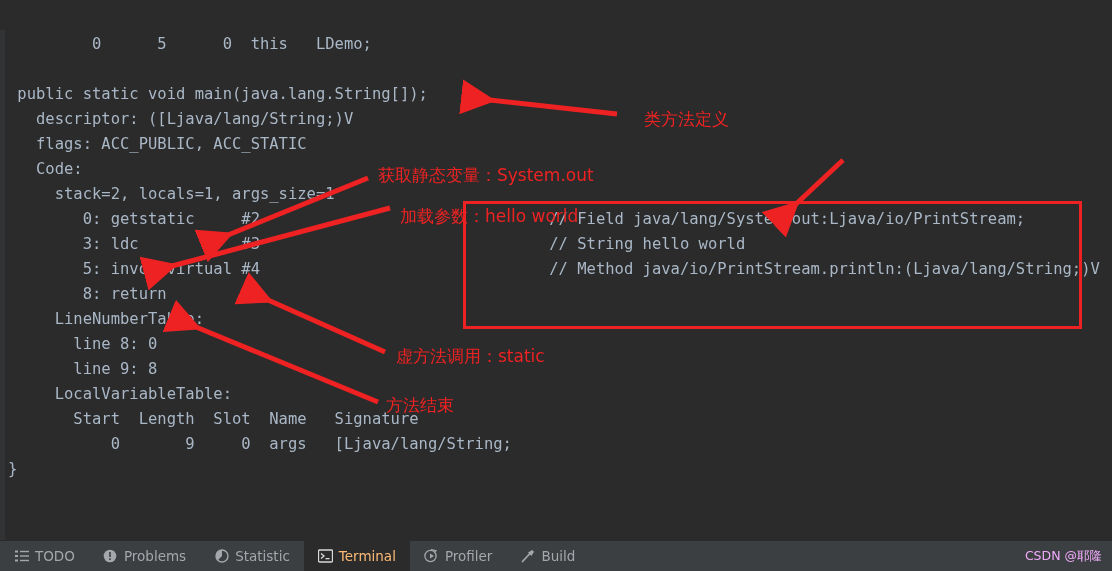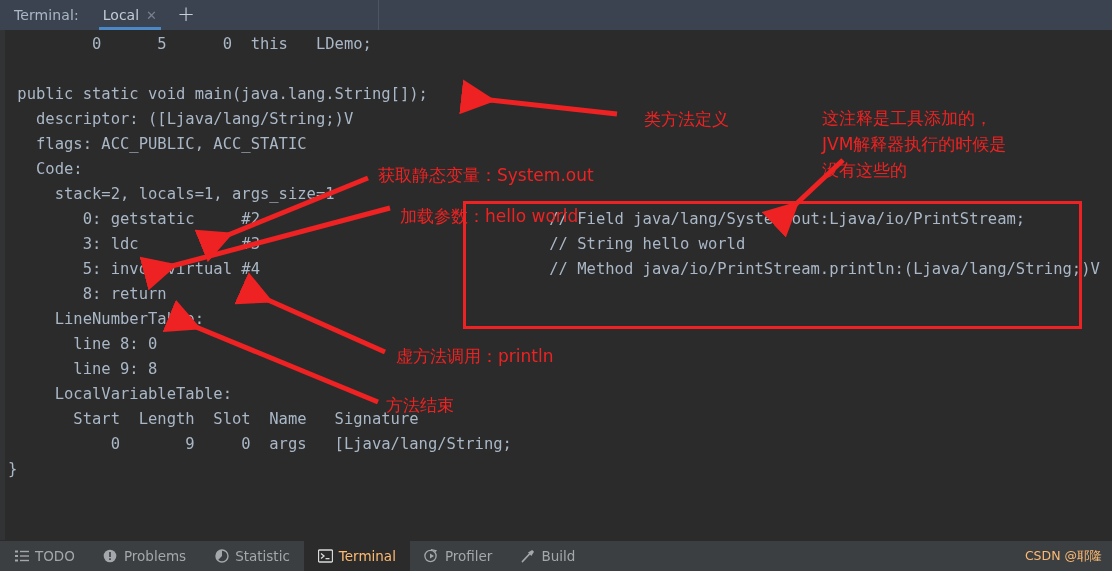--- a/index.html
+++ b/index.html
@@ -156,43 +156,30 @@
     align-items: center;
     justify-content: center;
     width: 15px; height: 15px;
     color: #a4a7ab;
   }
   .sb-item.active .sb-icon { color: #d8dadd; }
   .watermark {
     position: absolute;
     right: 10px; top: 50%;
     transform: translateY(-50%);
-    color: #fdba74;
+    color: #f0abfc;
     font-size: 12.5px;
     white-space: pre;
   }
 </style>
 </head>
 <body>
 
 <div class="app">
 
-  <div class="tabbar">
-    <div class="tabbar-label">Terminal:</div>
-
-    <div class="tab active">
-      <span>Local</span>
-      <span class="tab-close">✕</span>
-      <span class="tab-underline"></span>
-    </div>
-
-    <div class="tab-add">+</div>
-
-    <div class="tabbar-sep"></div>
-  </div>
 
   <div class="console">
     <pre class="console-text">         0      5      0  this   LDemo;
 
  public static void main(java.lang.String[]);
    descriptor: ([Ljava/lang/String;)V
    flags: ACC_PUBLIC, ACC_STATIC
    Code:
      stack=2, locals=1, args_size=1
         0: getstatic     #2                               // Field java/lang/System.out:Ljava/io/PrintStream;
@@ -231,27 +218,24 @@
     </svg>
 
     <div class="annot-box" style="left:463px; top:201px; width:619px; height:128px;"></div>
 
     <div class="annot" style="left:644px; top:107px;">类方法定义</div>
 
     <div class="annot" style="left:378px; top:163px;">获取静态变量：System.out</div>
 
     <div class="annot" style="left:400px; top:204px;">加载参数：hello world</div>
 
-    <div class="annot" style="left:396px; top:344px;">虚方法调用：println</div>
+    <div class="annot" style="left:396px; top:344px;">虚方法调用：static</div>
 
     <div class="annot" style="left:386px; top:393px;">方法结束</div>
 
-    <div class="annot" style="left:822px; top:105px; line-height:26px;">这注释是工具添加的，
-JVM解释器执行的时候是
-没有这些的</div>
   </div>
 
   <div class="statusbar">
 
     <div class="sb-item">
       <span class="sb-icon">
         <svg width="14" height="12" viewBox="0 0 14 12" fill="none">
           <rect x="0" y="0.5" width="3" height="2" fill="currentColor"></rect>
           <rect x="0" y="5" width="3" height="2" fill="currentColor"></rect>
           <rect x="0" y="9.5" width="3" height="2" fill="currentColor"></rect>

